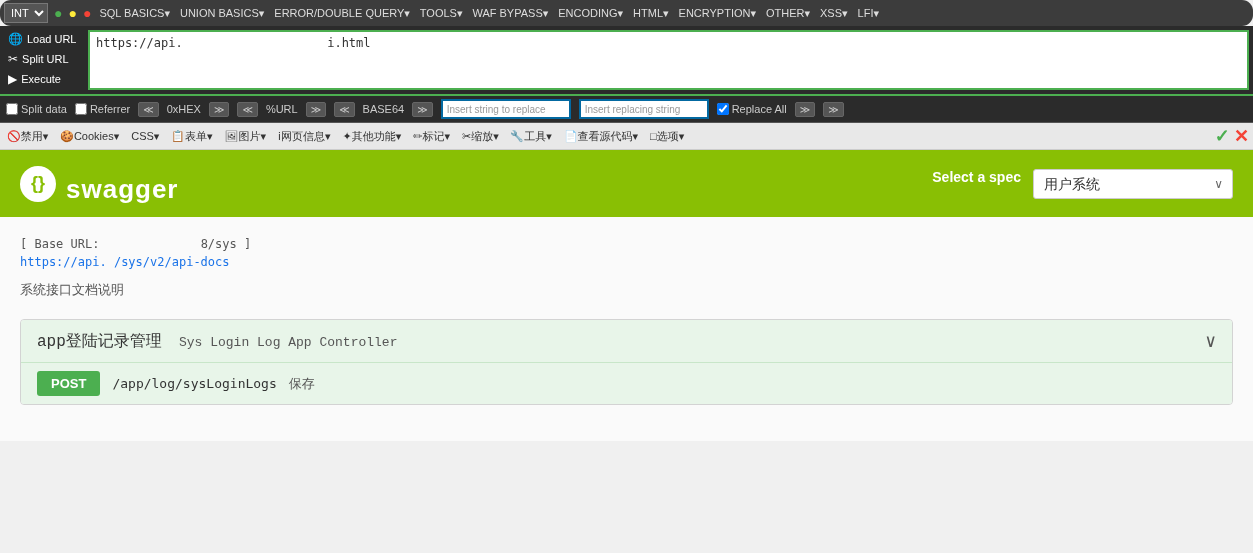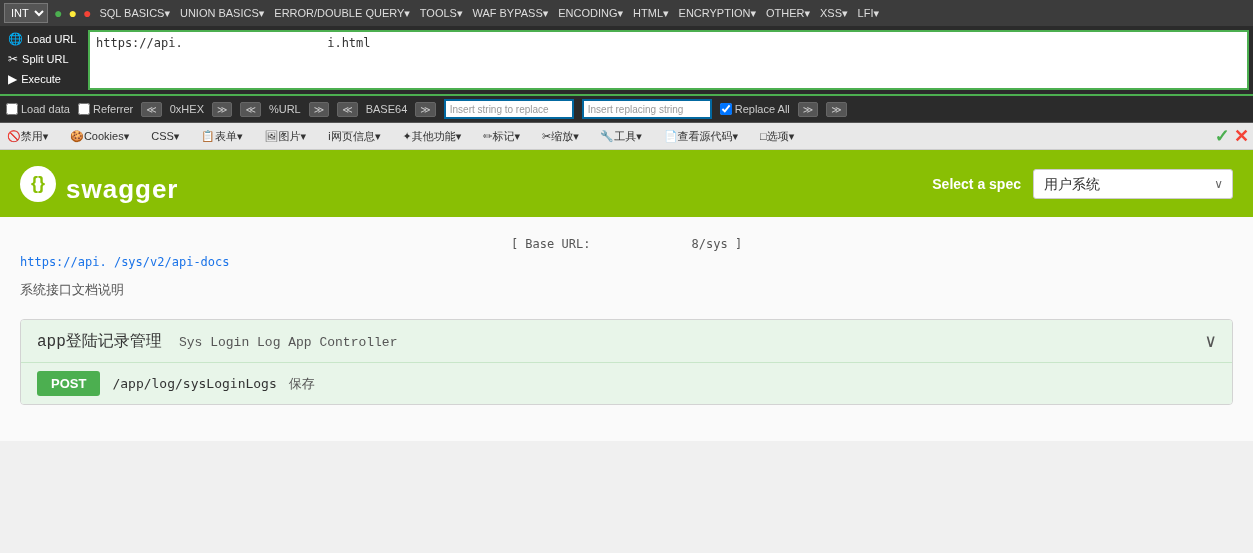--- a/index.html
+++ b/index.html
@@ -8,20 +8,21 @@
     
     .top-toolbar {
       display: flex;
       align-items: center;
       background: #3c3c3c;
       color: #fff;
       height: 26px;
       padding: 0 4px;
       gap: 6px;
       font-size: 11px;
+      border-radius: 11px;
     }
     .int-select {
       background: #555;
       color: #fff;
       border: 1px solid #777;
       height: 20px;
       font-size: 11px;
       padding: 0 2px;
     }
     .dot-green { color: #4caf50; font-size: 14px; }
@@ -114,21 +115,21 @@
       outline: none;
     }
     .string-input::placeholder { color: #999; font-size: 10px; }
 
     
     .bottom-toolbar {
       display: flex;
       background: #e8e8e8;
       border-bottom: 1px solid #ccc;
       padding: 2px 4px;
-      gap: 16px;
+      gap: 6px;
       flex-wrap: wrap;
     }
     .btb-item {
       display: flex;
       align-items: center;
       gap: 2px;
       color: #333;
       font-size: 11px;
       cursor: pointer;
       white-space: nowrap;
@@ -165,21 +166,20 @@
     }
     .swagger-title {
       color: #fff;
       font-size: 26px;
       font-weight: bold;
       letter-spacing: 1px;
       margin-top: 12px;
     }
     .swagger-right {
       display: flex;
-      align-items: center;
       gap: 12px;
     }
     .select-spec-label {
       color: #fff;
       font-size: 14px;
       font-weight: bold;
     }
     .spec-select {
       background: #fff;
       border: 1px solid #ccc;
@@ -231,21 +231,20 @@
       align-items: center;
       justify-content: center;
       font-size: 10px;
       font-weight: bold;
     }
     .base-url-row {
       color: #555;
       font-size: 12px;
       margin-bottom: 4px;
       font-family: monospace;
-      text-align: center;
     }
     .api-docs-link {
       color: #1a73e8;
       font-size: 12px;
       text-decoration: none;
       font-family: monospace;
       cursor: pointer;
     }
     .api-description {
       color: #555;
@@ -349,21 +348,21 @@
       <span class="icon">▶</span>
       <span>Execute</span>
     </div>
   </div>
   <textarea class="url-input-area" style="">https://api.                    i.html</textarea>
 </div>
 
 <div class="options-row">
   <label class="opt-item">
     <input type="checkbox" style="">
-    <span>Load data</span>
+    <span>Split data</span>
   </label>
   <label class="opt-item">
     <input type="checkbox" style="">
     <span>Referrer</span>
   </label>
 
   <button class="btn-arrow">≪</button>
   <span class="opt-item">0xHEX</span>
   <button class="btn-arrow">≫</button>
 

